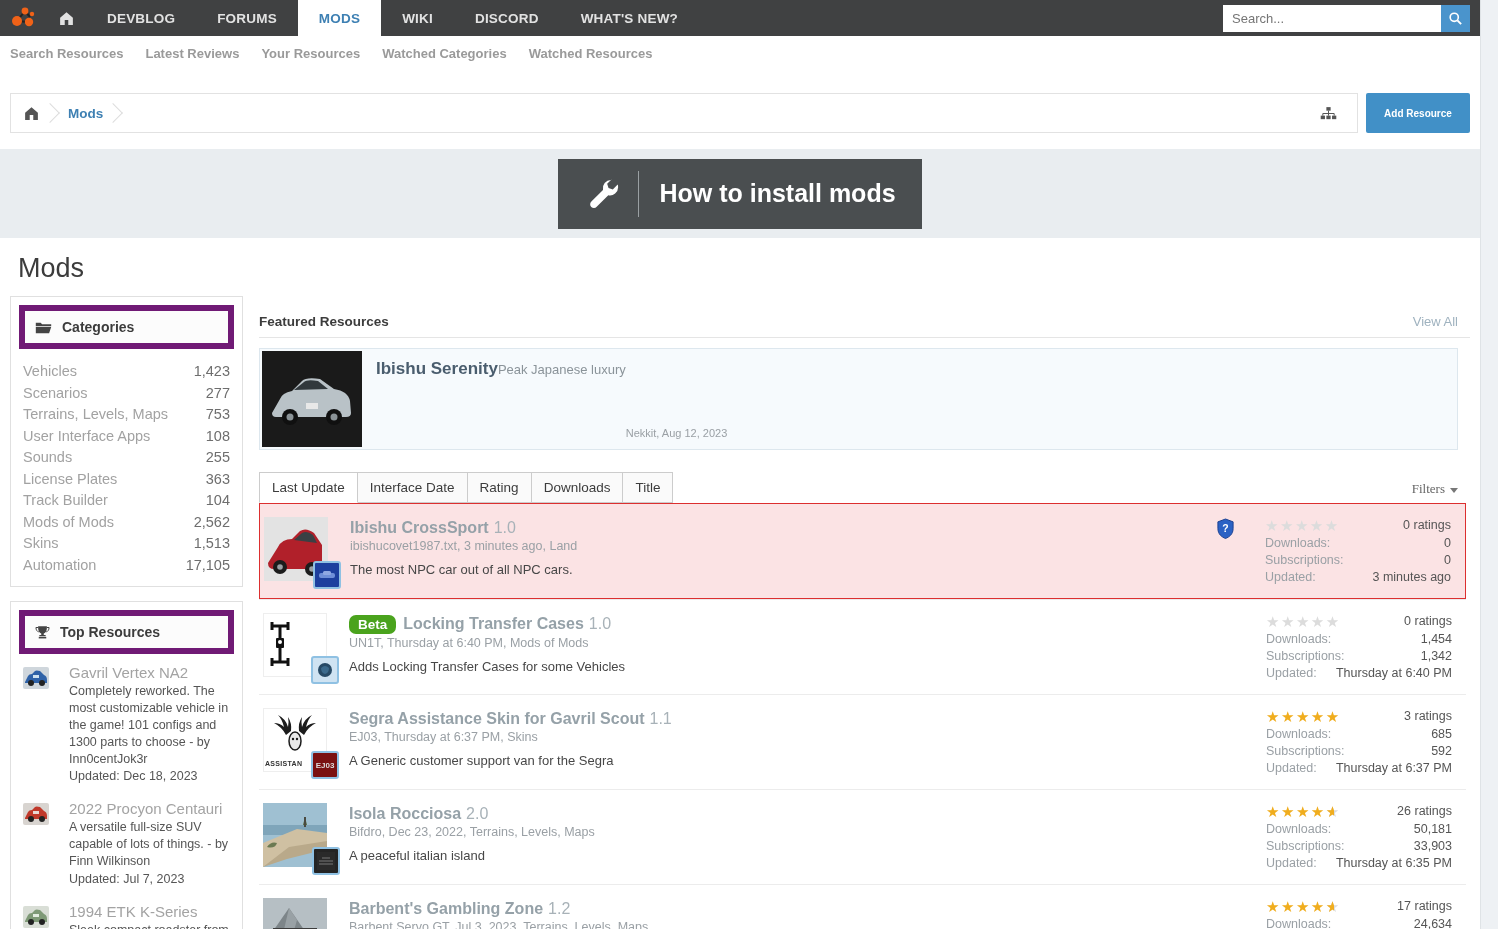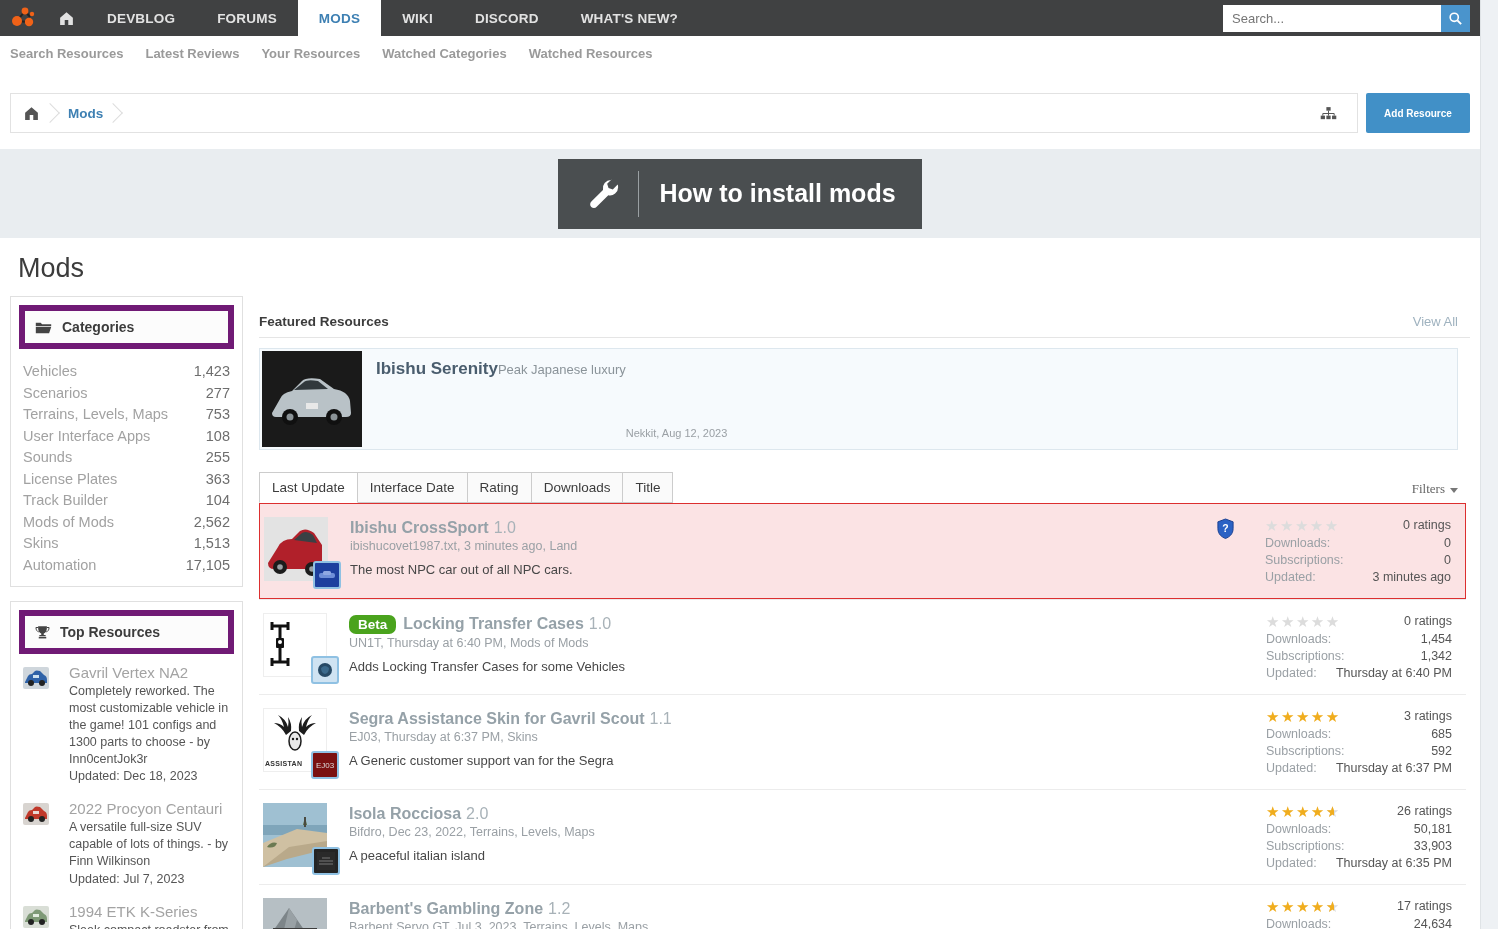--- a/index.html
+++ b/index.html
@@ -109,21 +109,21 @@
   .star.full { color:#f0ad1e; }
   .star.half { position:relative; color:#dcdcdc; }
   .star.half .h { position:absolute; left:0; top:0; width:55%; overflow:hidden; color:#f0ad1e; }
 
   
   .thumb-serenity { background:#181818; }
   .thumb-crosssport { background:#e3e3e3; }
   .thumb-tcase { background:#fff; border:1px solid #eee; }
   .thumb-segra { background:#fff; border:1px solid #eee; position:relative; }
   .thumb-segra .segra-text { position:absolute; left:1px; bottom:4px; font-size:7px; font-weight:bold; color:#333; letter-spacing:.3px; }
-  .avatar-label { font-size:8px; font-weight:normal; color:#ddd; }
+  .avatar-label { font-size:8px; font-weight:bold; color:#ddd; }
 </style>
 </head>
 <body>
 
 <div class="page">
 
   <div class="topnav">
     <div class="logo">
       <svg width="26" height="26" viewBox="0 0 26 26">
         <line x1="7" y1="16" x2="15" y2="6" stroke="#222" stroke-width="2"></line>

